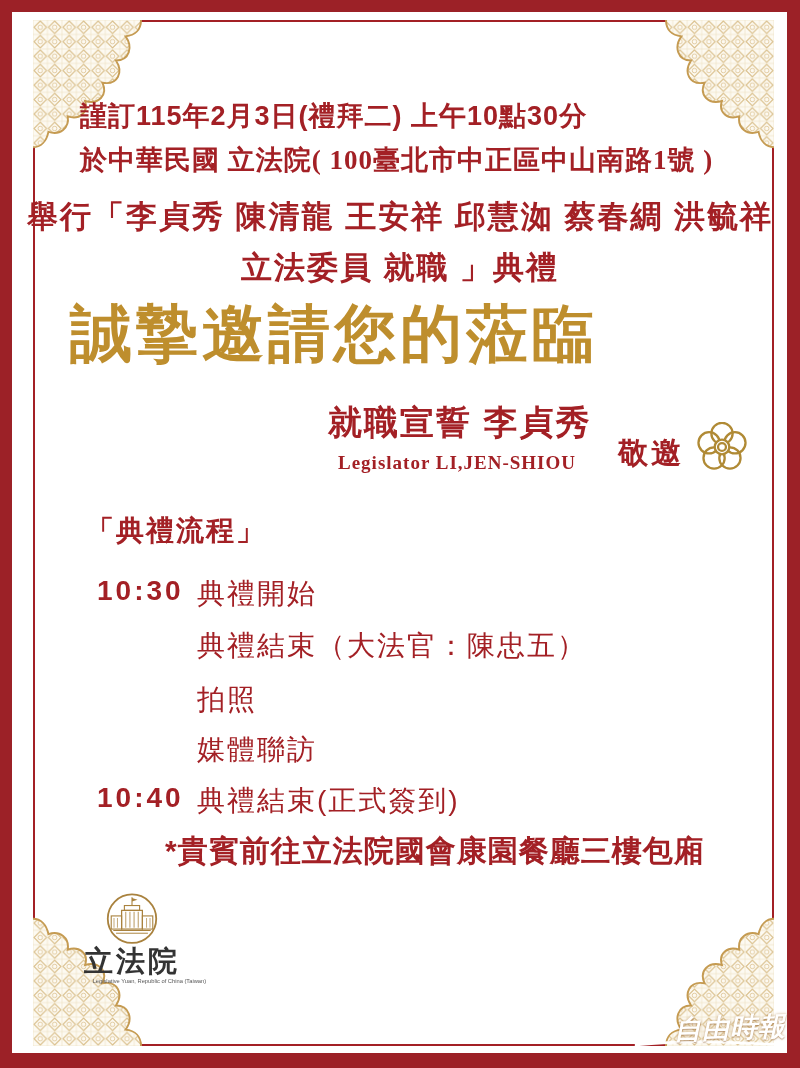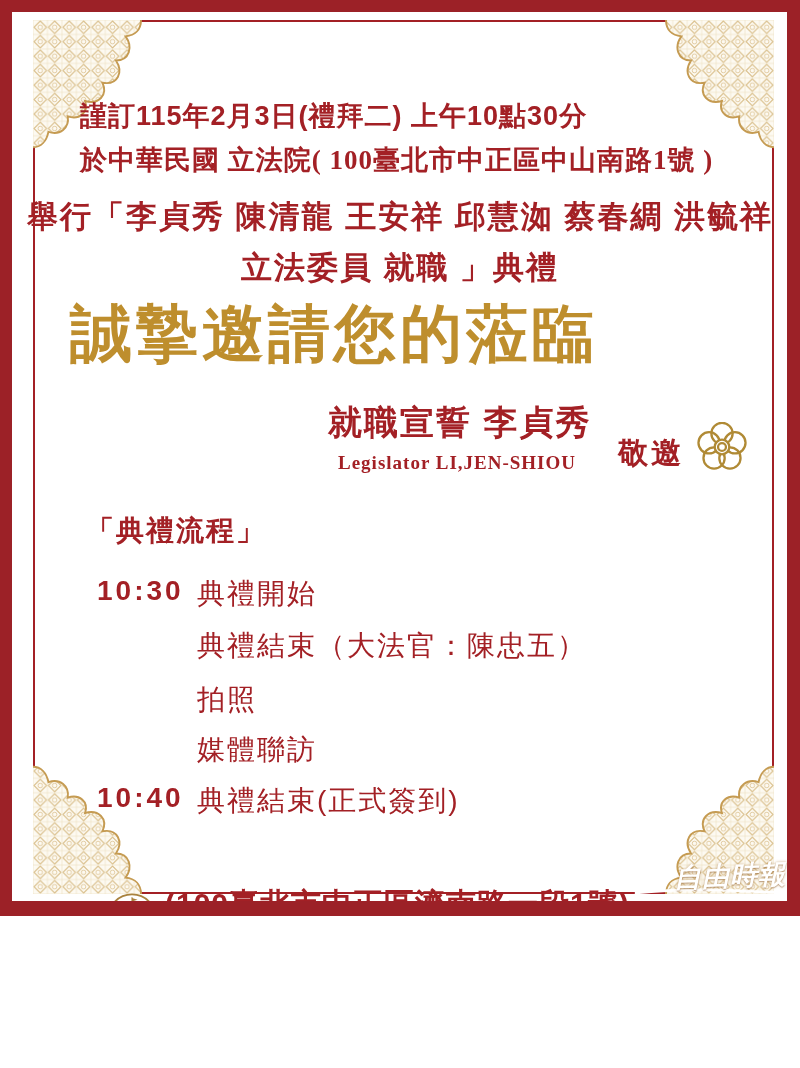--- a/index.html
+++ b/index.html
@@ -8,21 +8,21 @@
     --gold:#BE8E2D;
     --ornament-gold:#C59B52;
     --ornament-fill:#D9BE8A;
     --logo-gold:#A9823E;
     --ink:#333333;
     --watermark:#FFFFFF;
   }
   *{margin:0;padding:0;box-sizing:border-box;}
   html,body{background:#ffffff;}
   .page{
-    position:relative;width:800px;height:916px;background:#ffffff;overflow:hidden;
+    position:relative;width:800px;height:1068px;background:#ffffff;overflow:hidden;
     font-family:"Liberation Sans",sans-serif;
   }
   .outer-border{
     position:absolute;inset:0;border-style:solid;border-color:var(--border-red);
     border-width:12px 13px 15px 12px;pointer-events:none;z-index:5;
   }
   .inner-frame{
     position:absolute;left:33px;top:20px;right:26px;bottom:22px;
     border:2.5px solid var(--text-red);z-index:1;
   }
@@ -149,21 +149,21 @@
   </div>
   <div class="sched-row" style="top:731px">
     <span class="sched-time"></span>
     <span class="sched-text">媒體聯訪</span>
   </div>
   <div class="sched-row" style="top:782px">
     <span class="sched-time">10:40</span>
     <span class="sched-text">典禮結束(正式簽到)</span>
   </div>
 
-  <div class="t note" style="top:884px">(100臺北市中正區濟南路一段1號)</div>
+  <div class="t note" style="top:831px">*貴賓前往立法院國會康園餐廳三樓包廂</div>
 
   <div class="logo">
     <svg class="logo-mark" viewBox="0 0 78 80" fill="none" stroke="#A9823E" stroke-width="2">
       <circle cx="39" cy="41" r="35" stroke-width="2.6"></circle>
       <line x1="39" y1="10" x2="39" y2="22" stroke-width="1.6"></line>
       <path d="M39 11 L47 13.5 L39 16 Z" fill="#A9823E" stroke="none"></path>
       <rect x="28" y="22" width="22" height="7" stroke-width="1.6"></rect>
       <rect x="24" y="29" width="30" height="27" stroke-width="1.8"></rect>
       <line x1="30" y1="31" x2="30" y2="54" stroke-width="1.2"></line>
       <line x1="36" y1="31" x2="36" y2="54" stroke-width="1.2"></line>

